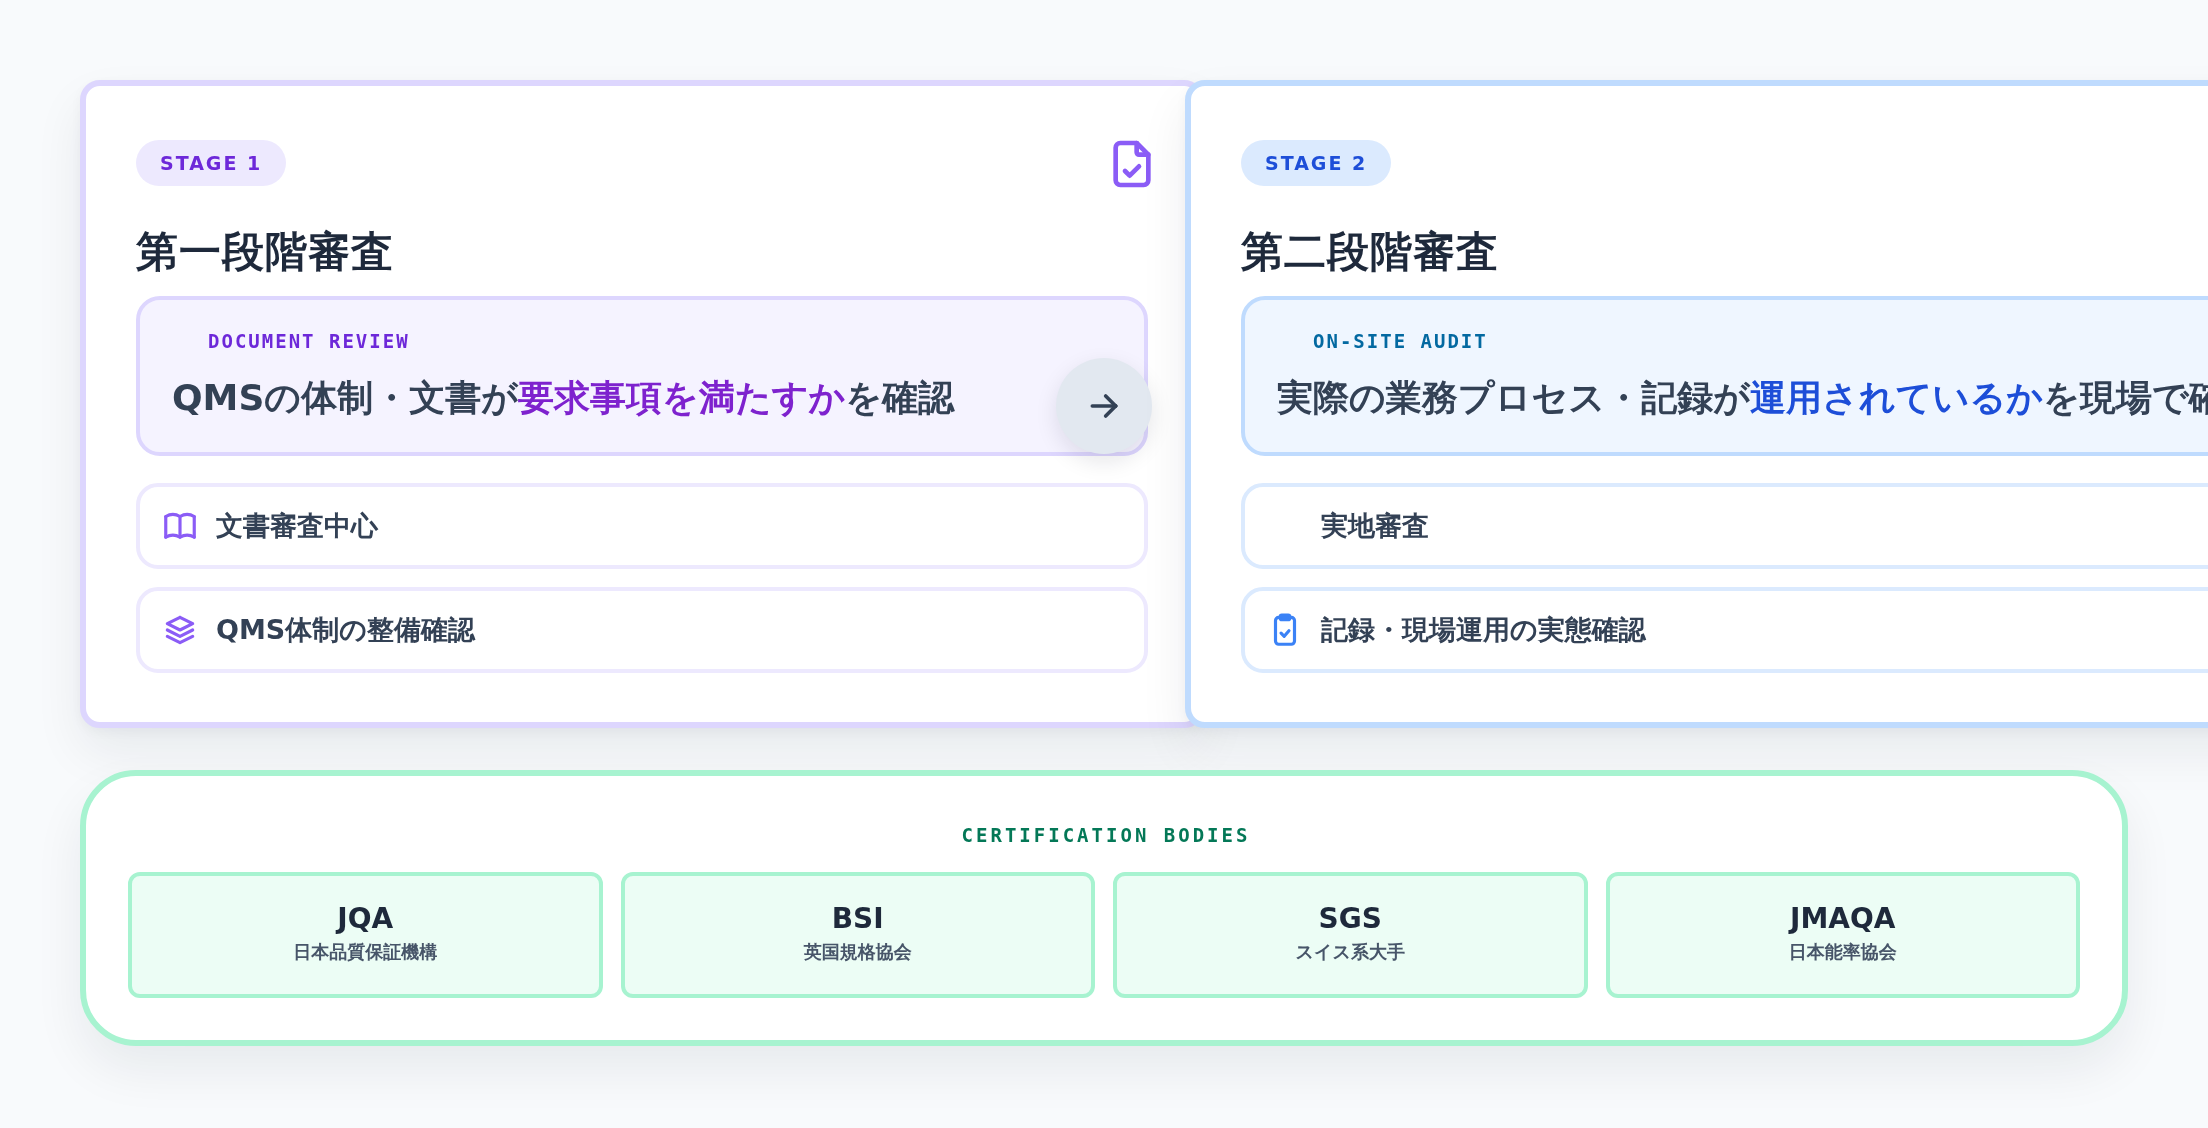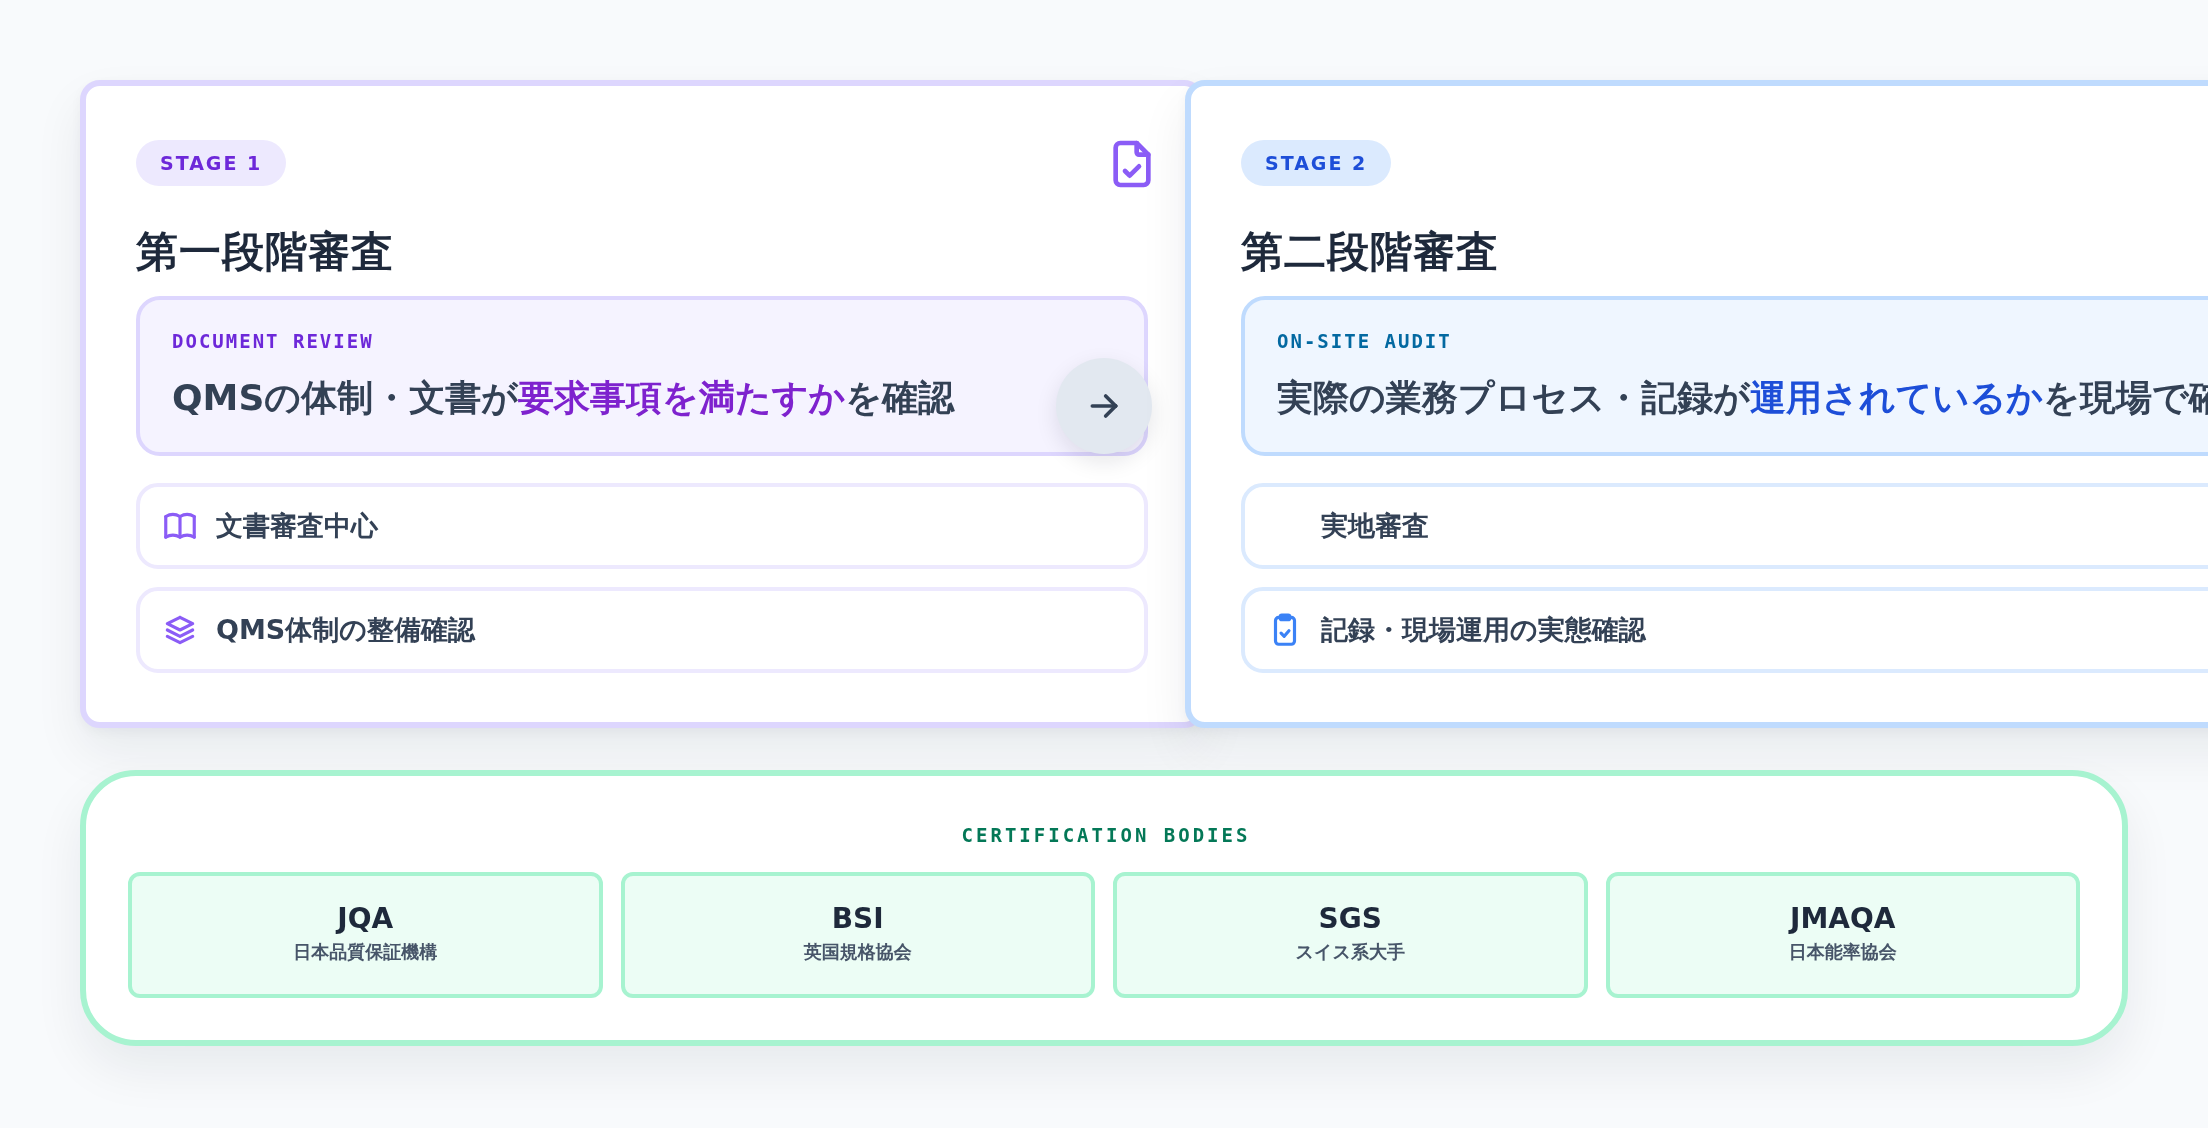--- a/index.html
+++ b/index.html
@@ -65,20 +65,21 @@
   }
   .stage1 .highlight { background: #f5f3ff; border-color: #ddd6fe; }
   .stage2 .highlight { background: #eff6ff; border-color: #bfdbfe; }
 
   .hl-label {
     font-family: "DejaVu Sans Mono", "Liberation Mono", monospace;
     font-weight: bold;
     font-size: 19px;
     letter-spacing: 2px;
     display: block;
+    margin-left: 36px;
   }
   .stage1 .hl-label { color: #6d28d9; }
   .stage2 .hl-label { color: #0369a1; }
 
   .hl-text {
     margin-top: 22px;
     font-size: 36px;
     font-weight: bold;
     color: #334155;
     white-space: nowrap;

